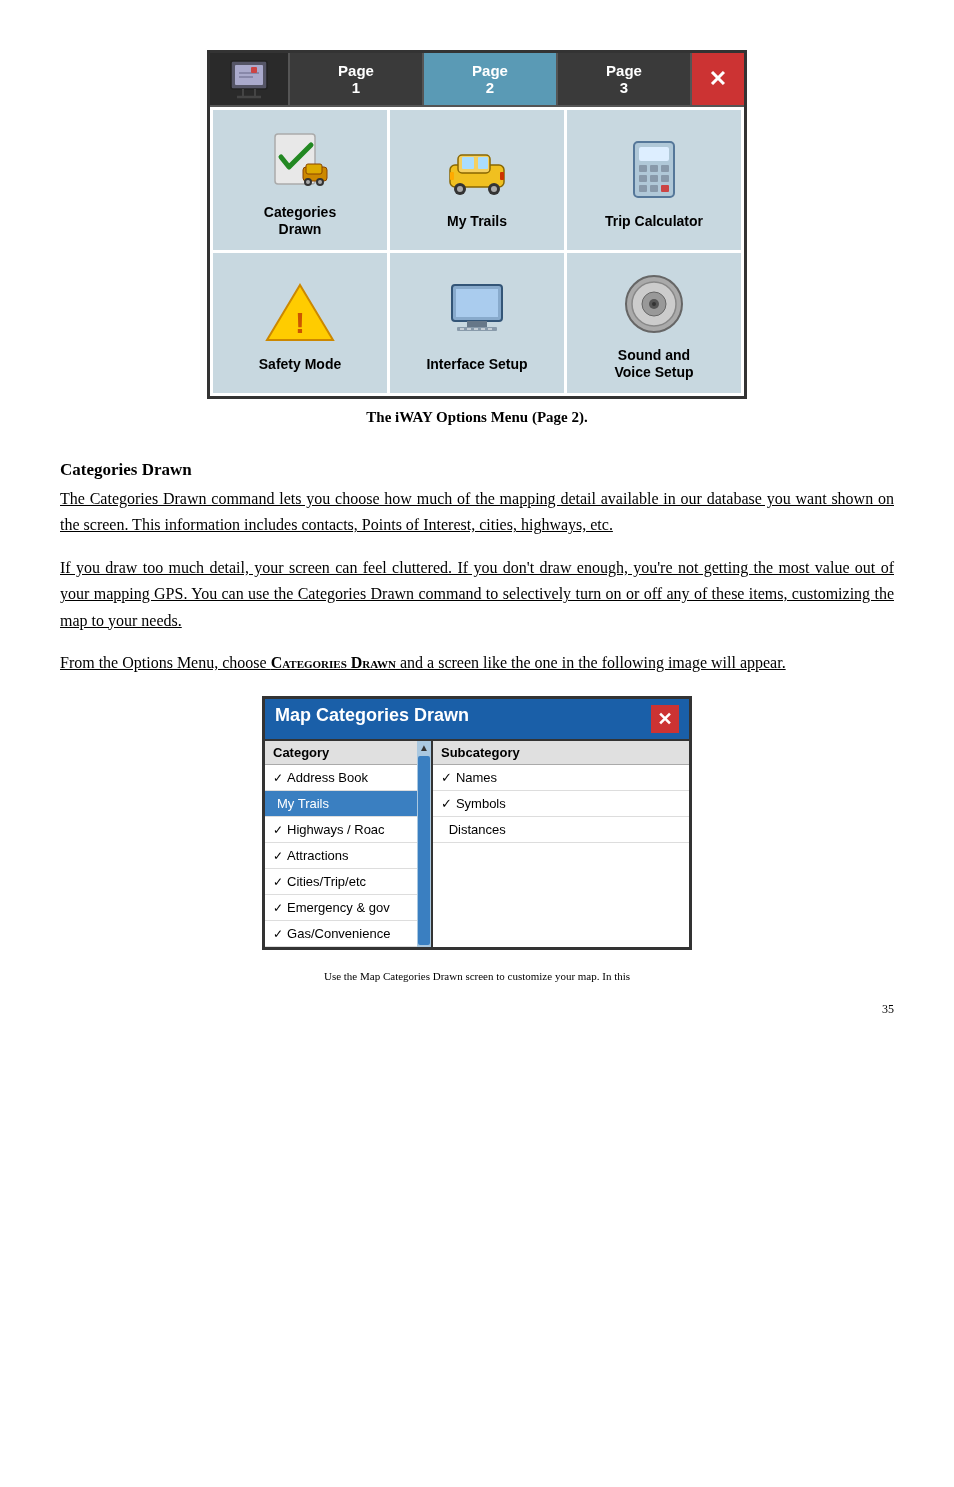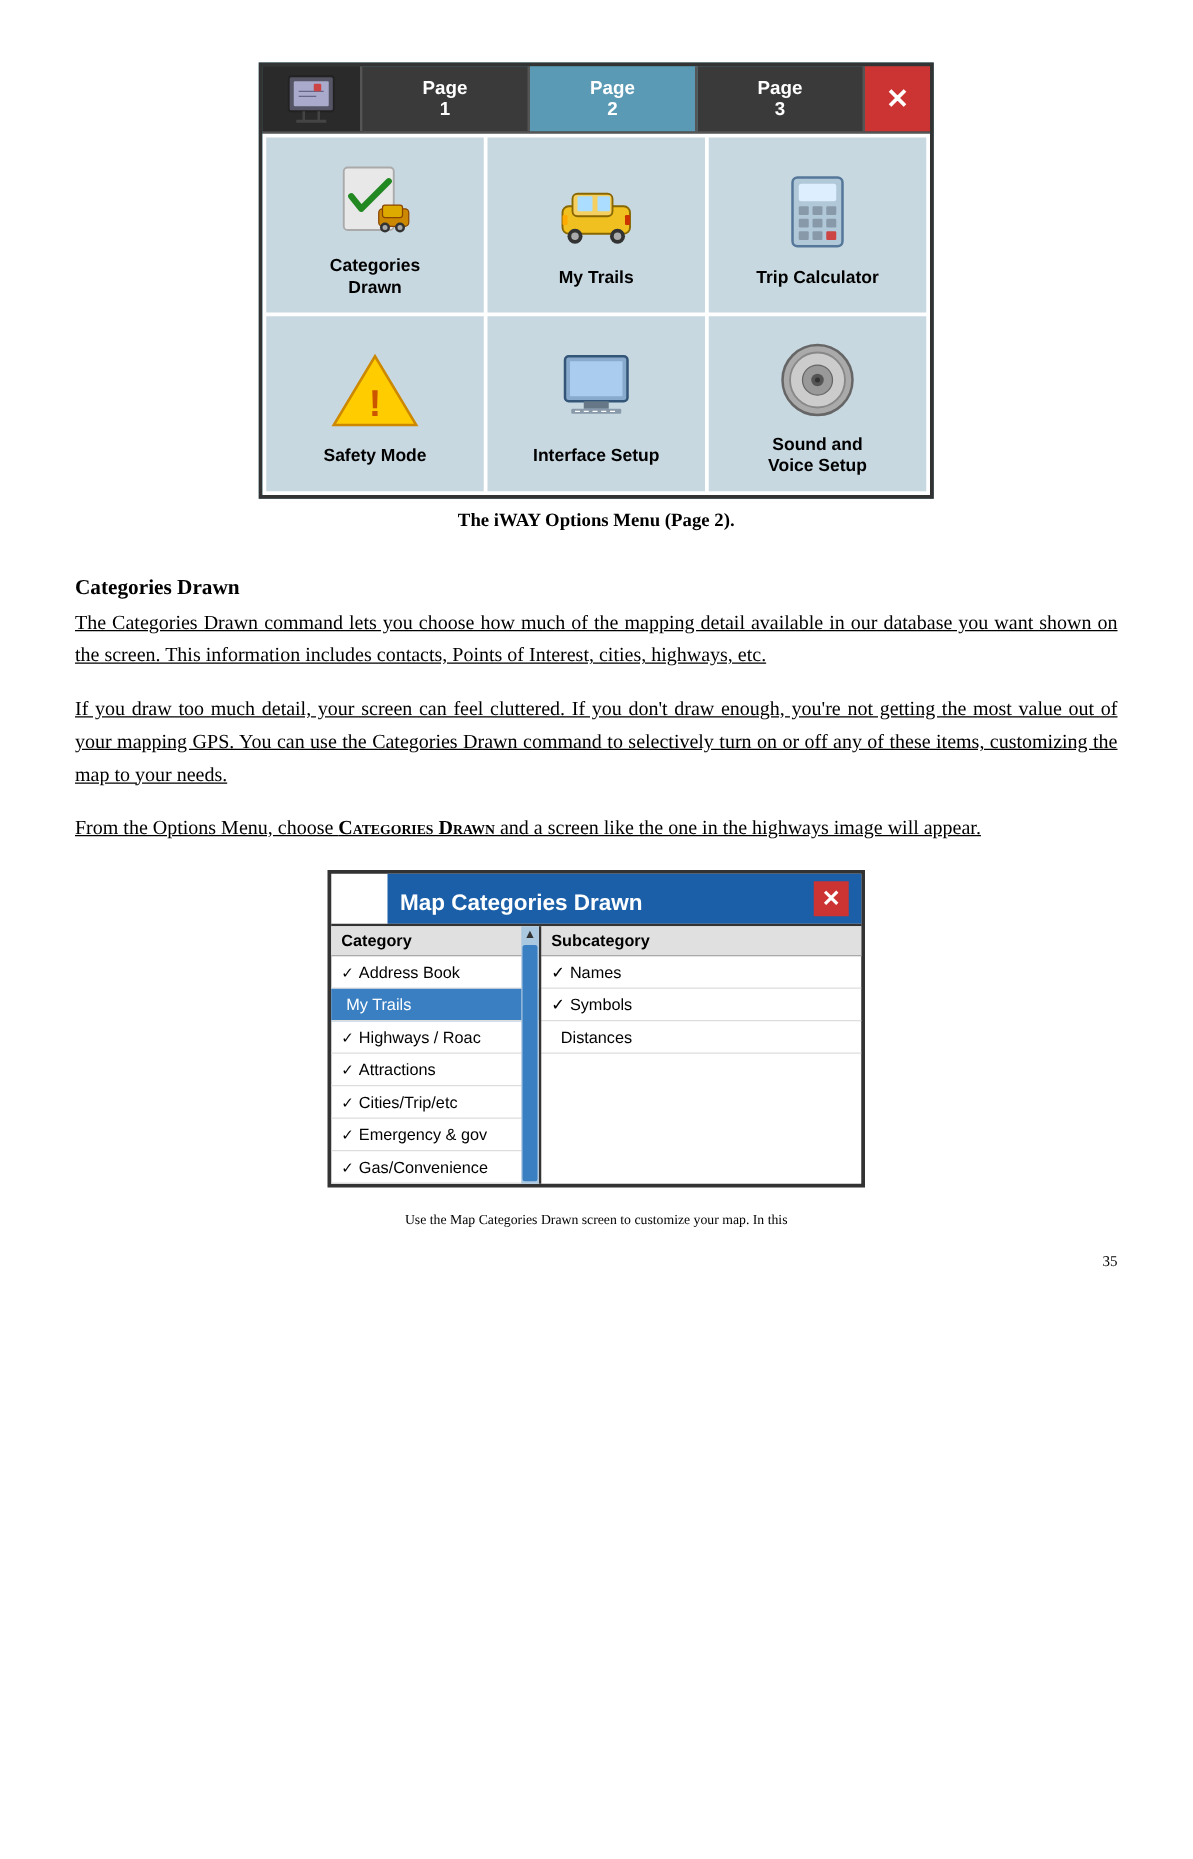--- a/index.html
+++ b/index.html
@@ -152,23 +152,22 @@
       font-family: Arial, sans-serif;
     }
 
     .dialog-title-bar {
       background: #1a5fa8;
       color: #ffffff;
       font-size: 18px;
       font-weight: bold;
       padding: 6px 10px;
       display: flex;
-      align-items: flex-end;
+      align-items: flex-start;
       justify-content: space-between;
-      margin-left: 45px;
     }
 
     .dialog-close-btn {
       background: #cc3333;
       color: white;
       border: none;
       font-size: 18px;
       font-weight: bold;
       width: 28px;
       height: 28px;
@@ -416,21 +415,21 @@
   <div class="caption">The iWAY Options Menu (Page 2).</div>
 </div>
 
 <div class="section-heading">Categories Drawn</div>
 
 <p class="body-para">The Categories Drawn command lets you choose how much of the mapping detail available in our database you want shown on the screen. This information includes contacts, Points of Interest, cities, highways, etc.</p>
 
 <p class="body-para">If you draw too much detail, your screen can feel cluttered. If you don't draw enough, you're not getting the most value out of your mapping GPS. You can use the Categories Drawn command to selectively turn on or off any of these items, customizing the map to your needs.</p>
 
 <p class="body-para">
-  <span>From the Options Menu, choose </span><span class="small-caps">Categories Drawn</span><span> and a screen like the one in the highways image will appear.</span>
+  <span>From the Options Menu, choose </span><span class="small-caps">Categories Drawn</span><span> and a screen like the one in the following image will appear.</span>
 </p>
 
 <div class="dialog-container">
   <div class="dialog-box">
     <div class="dialog-title-bar">
       <span>Map Categories Drawn</span>
       <button class="dialog-close-btn">✕</button>
     </div>
     <div class="dialog-columns">
 

